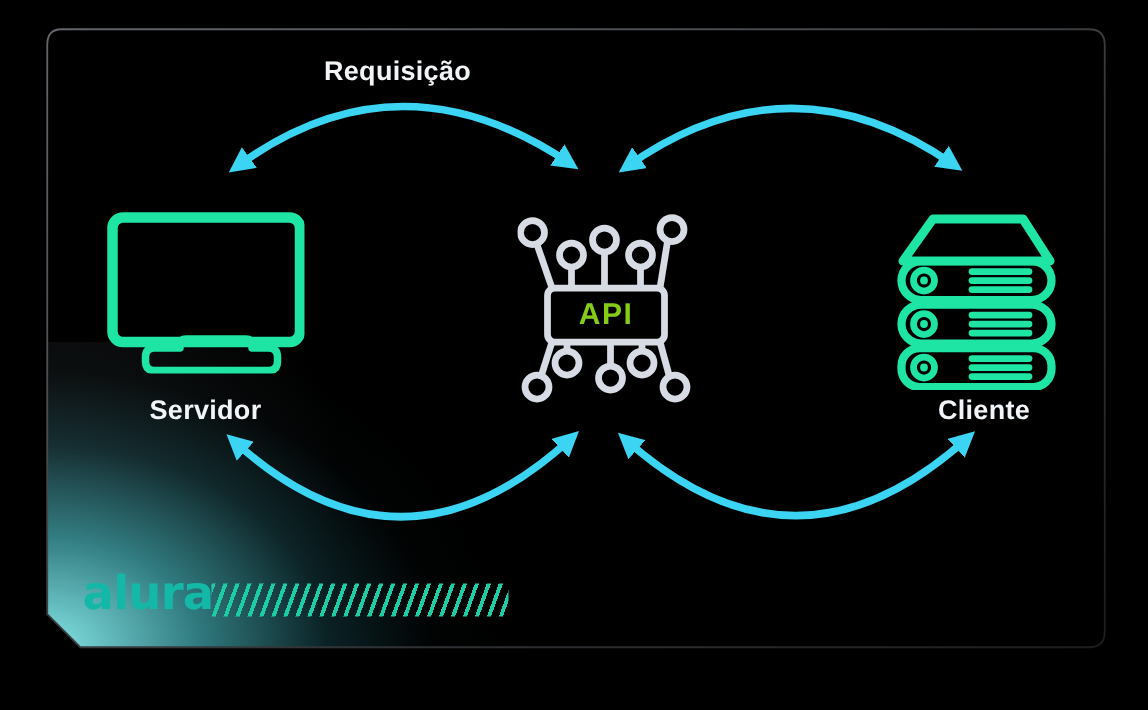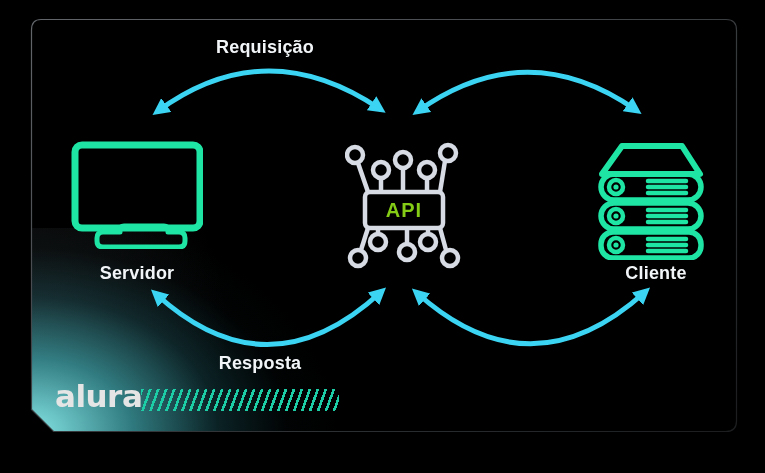--- a/index.html
+++ b/index.html
@@ -38,21 +38,21 @@
     color:var(--label);font-weight:700;font-size:18px;line-height:22px;
     letter-spacing:.2px;white-space:nowrap;
   }
   .api-label{
     position:absolute;left:365px;top:192px;width:78px;height:36px;
     display:flex;align-items:center;justify-content:center;
     color:#84cc16;font-weight:700;font-size:20px;letter-spacing:1px;
   }
   .brand{
     position:absolute;left:55px;top:380px;
-    color:#e5e5e5;font-weight:700;font-size:31px;line-height:32px;
+    color:#14b8a6;font-weight:700;font-size:31px;line-height:32px;
     letter-spacing:-.5px;font-family:"DejaVu Sans",sans-serif;
   }
   .hatch{
     position:absolute;left:141px;top:389px;width:198px;height:22px;
     background:repeating-linear-gradient(110deg,
       var(--hatch) 0px, var(--hatch) 2.6px,
       transparent 2.6px, transparent 7.5px);
   }
 </style>
 </head>
@@ -141,21 +141,20 @@
       <line x1="50" y1="68" x2="88" y2="68"></line>
         <line x1="50" y1="74" x2="88" y2="74"></line>
         <line x1="50" y1="80" x2="88" y2="80"></line>
       <line x1="50" y1="97" x2="88" y2="97"></line>
         <line x1="50" y1="103" x2="88" y2="103"></line>
         <line x1="50" y1="109" x2="88" y2="109"></line>
     </g>
   </svg>
 
   <div class="flow-label" style="left:265px;top:36px">Requisição</div>
-  <div class="flow-label" style="left:260px;top:352px">Resposta</div>
 
   <div class="node-label" style="left:137px;top:262px">Servidor</div>
   <div class="api-label">API</div>
   <div class="node-label" style="left:656px;top:262px">Cliente</div>
 
   <div class="brand">alura</div>
   <div class="hatch"></div>
 
 </div>
 

